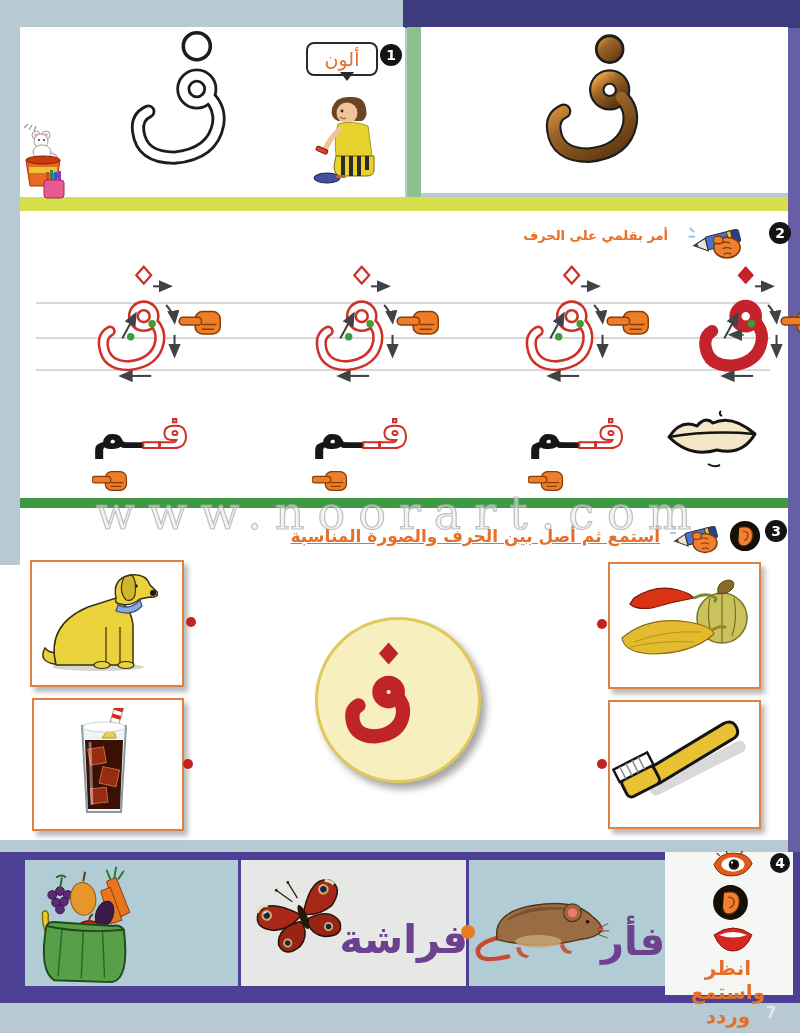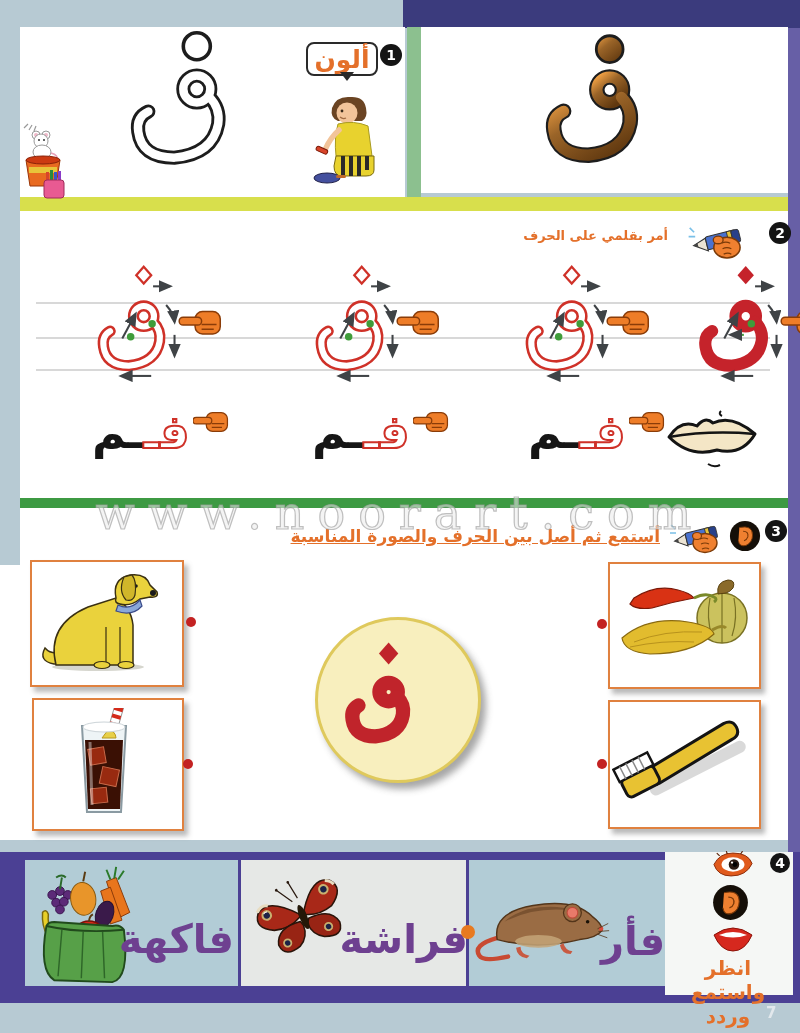--- a/index.html
+++ b/index.html
@@ -4,33 +4,33 @@
 <style>
   html,body{margin:0;padding:0;background:#888;}
   #page{position:relative;width:800px;height:1033px;background:#b7cad3;overflow:hidden;
         font-family:"DejaVu Sans",sans-serif;}
   .abs{position:absolute;}
   .badge{position:absolute;width:22px;height:22px;border-radius:50%;background:#141414;color:#fff;
          font-size:14px;font-weight:bold;display:flex;align-items:center;justify-content:center;z-index:6;}
   .sec-title{position:absolute;direction:rtl;color:#e4702a;font-weight:bold;z-index:6;white-space:nowrap;}
   .ruled-line{position:absolute;left:36px;width:734px;height:1.5px;background:#d8d8d8;}
   .trace-svg{position:absolute;z-index:3;}
-  .word-block{position:absolute;display:flex;align-items:flex-start;gap:3px;z-index:3;}
+  .word-block{position:absolute;display:flex;align-items:flex-start;gap:3px;z-index:3;flex-direction:column;}
   .word{direction:rtl;font-size:46px;font-weight:bold;line-height:56px;}
   .fa-o{color:#ffffff;-webkit-text-stroke:2px #cf3128;}
   .mm{color:#161616;}
   .hand-sm{margin-top:6px;}
   .match-box{position:absolute;background:#fff;border:2px solid #e0813f;
              box-shadow:4px 5px 5px rgba(100,100,100,.45);z-index:3;}
   .match-dot{position:absolute;width:10px;height:10px;border-radius:50%;background:#c32222;z-index:4;}
   .vocab-label{position:absolute;direction:rtl;color:#6e4090;font-weight:bold;font-size:40px;z-index:5;text-align:center;}
   .bubble{position:absolute;left:306px;top:42px;width:68px;height:30px;background:#fff;border:2px solid #2a2a2a;
           border-radius:8px;display:flex;align-items:center;justify-content:center;z-index:5;}
   .bubble:after{content:"";position:absolute;left:32px;bottom:-14px;border:7px solid transparent;border-top:9px solid #2a2a2a;}
-  .bubble span{color:#e4702a;font-weight:bold;font-size:25px;}
+  .bubble span{color:#e4702a;font-weight:normal;font-size:19px;}
   .watermark{position:absolute;left:-12px;top:486px;width:824px;text-align:center;z-index:40;
              font-family:"DejaVu Serif",serif;font-size:46px;letter-spacing:13px;
              color:rgba(235,235,235,.55);-webkit-text-stroke:1.2px rgba(160,160,160,.65);pointer-events:none;}
   .circle-big{position:absolute;left:315px;top:617px;width:160px;height:160px;border-radius:50%;
               background:#f8efbe;border:3px solid #dfc95c;box-shadow:5px 6px 7px rgba(60,60,60,.45);z-index:3;}
   .page-num{position:absolute;left:766px;top:1004px;color:#e2e8ec;font-size:15px;font-weight:bold;}
   .caption4{position:absolute;left:666px;top:956px;width:124px;text-align:center;direction:rtl;
             color:#e4702a;font-weight:bold;font-size:20px;z-index:6;}
 </style>
 </head>
@@ -346,21 +346,20 @@
       <ellipse cx="74" cy="54" rx="9" ry="14" transform="rotate(20 74 54)" fill="#3a1a4a" stroke="#241034"></ellipse>
       <path d="M10 52 Q8 80 34 92 Q46 96 50 90 Q42 92 32 86 Q14 74 16 54 Q14 48 10 52 Z" fill="#e8d028" stroke="#7a6a10" stroke-width="1.5"></path>
       <circle cx="58" cy="78" r="17" fill="#d82818" stroke="#7a1008" stroke-width="1.5"></circle>
       <path d="M58 62 q0 -6 4 -8" stroke="#5a3a10" stroke-width="2" fill="none"></path>
       <path d="M50 72 q3 -4 7 -4" stroke="#f4a08a" stroke-width="2" fill="none"></path>
       <path d="M14 66 Q6 112 22 122 L82 124 Q100 120 94 70 Q90 64 82 66 L22 62 Q16 62 14 66 Z" fill="#57a048" stroke="#214a1c" stroke-width="2"></path>
       <path d="M30 70 L26 118 M52 72 L50 120 M72 72 L74 120" stroke="#2e6628" stroke-width="1.5" fill="none"></path>
       <path d="M14 66 Q50 74 94 70" stroke="#214a1c" stroke-width="2" fill="none"></path>
     </g>
   </svg>
-  <div class="vocab-label" style="left:138px;top:916px;width:96px;">فاكهة</div>
 
   <svg class="abs" style="left:246px;top:862px;z-index:5;" width="114" height="112" viewBox="0 0 150 110">
     <g transform="rotate(-22 75 55)">
       <path d="M70 30 L56 8 M78 28 L74 4" stroke="#2a1a10" stroke-width="1.6" fill="none"></path>
       <circle cx="56" cy="8" r="1.8" fill="#2a1a10"></circle>
         <circle cx="74" cy="4" r="1.8" fill="#2a1a10"></circle>
       <path d="M72 48 Q40 12 22 28 Q10 44 34 56 Q54 62 72 52 Z" fill="#a82818" stroke="#2a140a" stroke-width="2"></path>
       <path d="M80 46 Q106 8 126 22 Q140 38 116 54 Q96 60 80 52 Z" fill="#a82818" stroke="#2a140a" stroke-width="2"></path>
       <path d="M70 58 Q38 54 32 76 Q34 96 58 88 Q72 80 72 64 Z" fill="#982414" stroke="#2a140a" stroke-width="2"></path>
       <path d="M82 58 Q114 56 118 78 Q116 98 92 88 Q78 80 78 64 Z" fill="#982414" stroke="#2a140a" stroke-width="2"></path>

